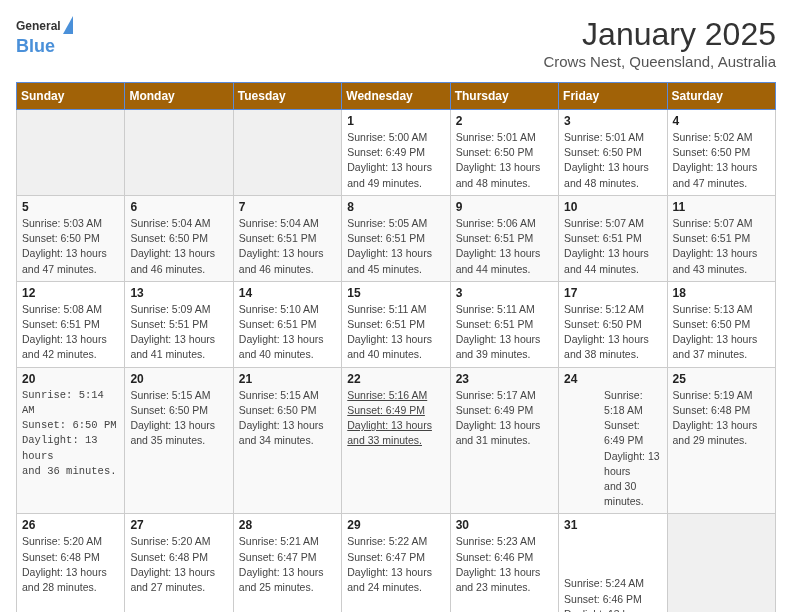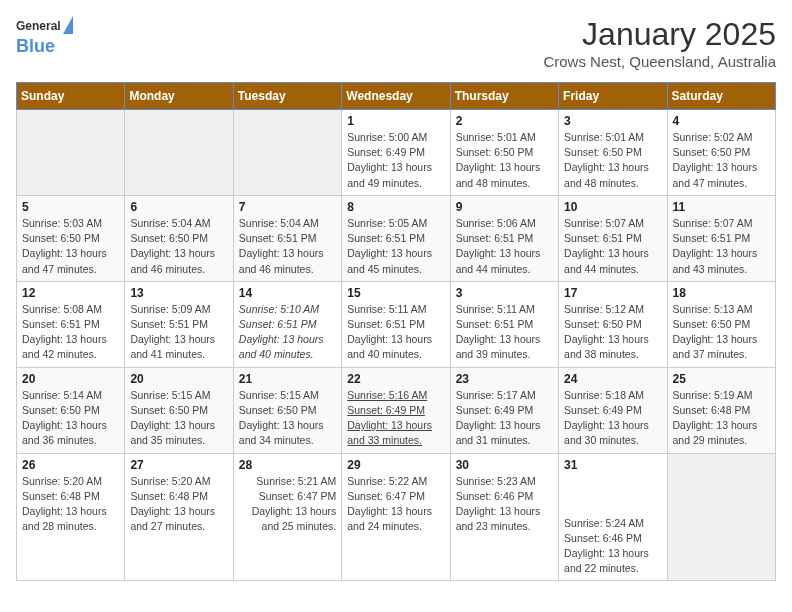--- a/index.html
+++ b/index.html
@@ -222,21 +222,21 @@
         </td>
         <td>
           <div class="day-number">13</div>
           <div class="day-info" style="white-space: pre-line;">Sunrise: 5:09 AM
 Sunset: 5:51 PM
 Daylight: 13 hours
 and 41 minutes.</div>
         </td>
         <td>
           <div class="day-number">14</div>
-          <div class="day-info" style="white-space: pre-line; font-style: italic;">Sunrise: 5:10 AM
+          <div class="day-info" style="white-space: pre-line;">Sunrise: 5:10 AM
 Sunset: 6:51 PM
 Daylight: 13 hours
 and 40 minutes.</div>
         </td>
         <td>
           <div class="day-number">15</div>
           <div class="day-info" style="white-space: pre-line;">Sunrise: 5:11 AM
 Sunset: 6:51 PM
 Daylight: 13 hours
 and 40 minutes.</div>
@@ -259,21 +259,21 @@
           <div class="day-number">18</div>
           <div class="day-info" style="white-space: pre-line;">Sunrise: 5:13 AM
 Sunset: 6:50 PM
 Daylight: 13 hours
 and 37 minutes.</div>
         </td>
       </tr>
       <tr>
         <td>
           <div class="day-number">20</div>
-          <div class="day-info" style="white-space: pre-line;">Sunrise: 5:14 AM
+          <div class="day-info" style="white-space: pre-line; font-family: Liberation Mono, monospace;">Sunrise: 5:14 AM
 Sunset: 6:50 PM
 Daylight: 13 hours
 and 36 minutes.</div>
         </td>
         <td>
           <div class="day-number">20</div>
           <div class="day-info" style="white-space: pre-line;">Sunrise: 5:15 AM
 Sunset: 6:50 PM
 Daylight: 13 hours
 and 35 minutes.</div>
@@ -294,21 +294,21 @@
         </td>
         <td>
           <div class="day-number">23</div>
           <div class="day-info" style="white-space: pre-line;">Sunrise: 5:17 AM
 Sunset: 6:49 PM
 Daylight: 13 hours
 and 31 minutes.</div>
         </td>
         <td>
           <div class="day-number">24</div>
-          <div class="day-info" style="white-space: pre-line;">Sunrise: 5:18 AM
+          <div class="day-info" style="white-space: pre-line; margin-left: 40px;">Sunrise: 5:18 AM
 Sunset: 6:49 PM
 Daylight: 13 hours
 and 30 minutes.</div>
         </td>
         <td>
           <div class="day-number">25</div>
           <div class="day-info" style="white-space: pre-line;">Sunrise: 5:19 AM
 Sunset: 6:48 PM
 Daylight: 13 hours
 and 29 minutes.</div>
@@ -324,21 +324,21 @@
         </td>
         <td>
           <div class="day-number">27</div>
           <div class="day-info" style="white-space: pre-line;">Sunrise: 5:20 AM
 Sunset: 6:48 PM
 Daylight: 13 hours
 and 27 minutes.</div>
         </td>
         <td>
           <div class="day-number">28</div>
-          <div class="day-info" style="white-space: pre-line; text-align: right;">Sunrise: 5:21 AM
+          <div class="day-info" style="white-space: pre-line;">Sunrise: 5:21 AM
 Sunset: 6:47 PM
 Daylight: 13 hours
 and 25 minutes.</div>
         </td>
         <td>
           <div class="day-number">29</div>
           <div class="day-info" style="white-space: pre-line;">Sunrise: 5:22 AM
 Sunset: 6:47 PM
 Daylight: 13 hours
 and 24 minutes.</div>

